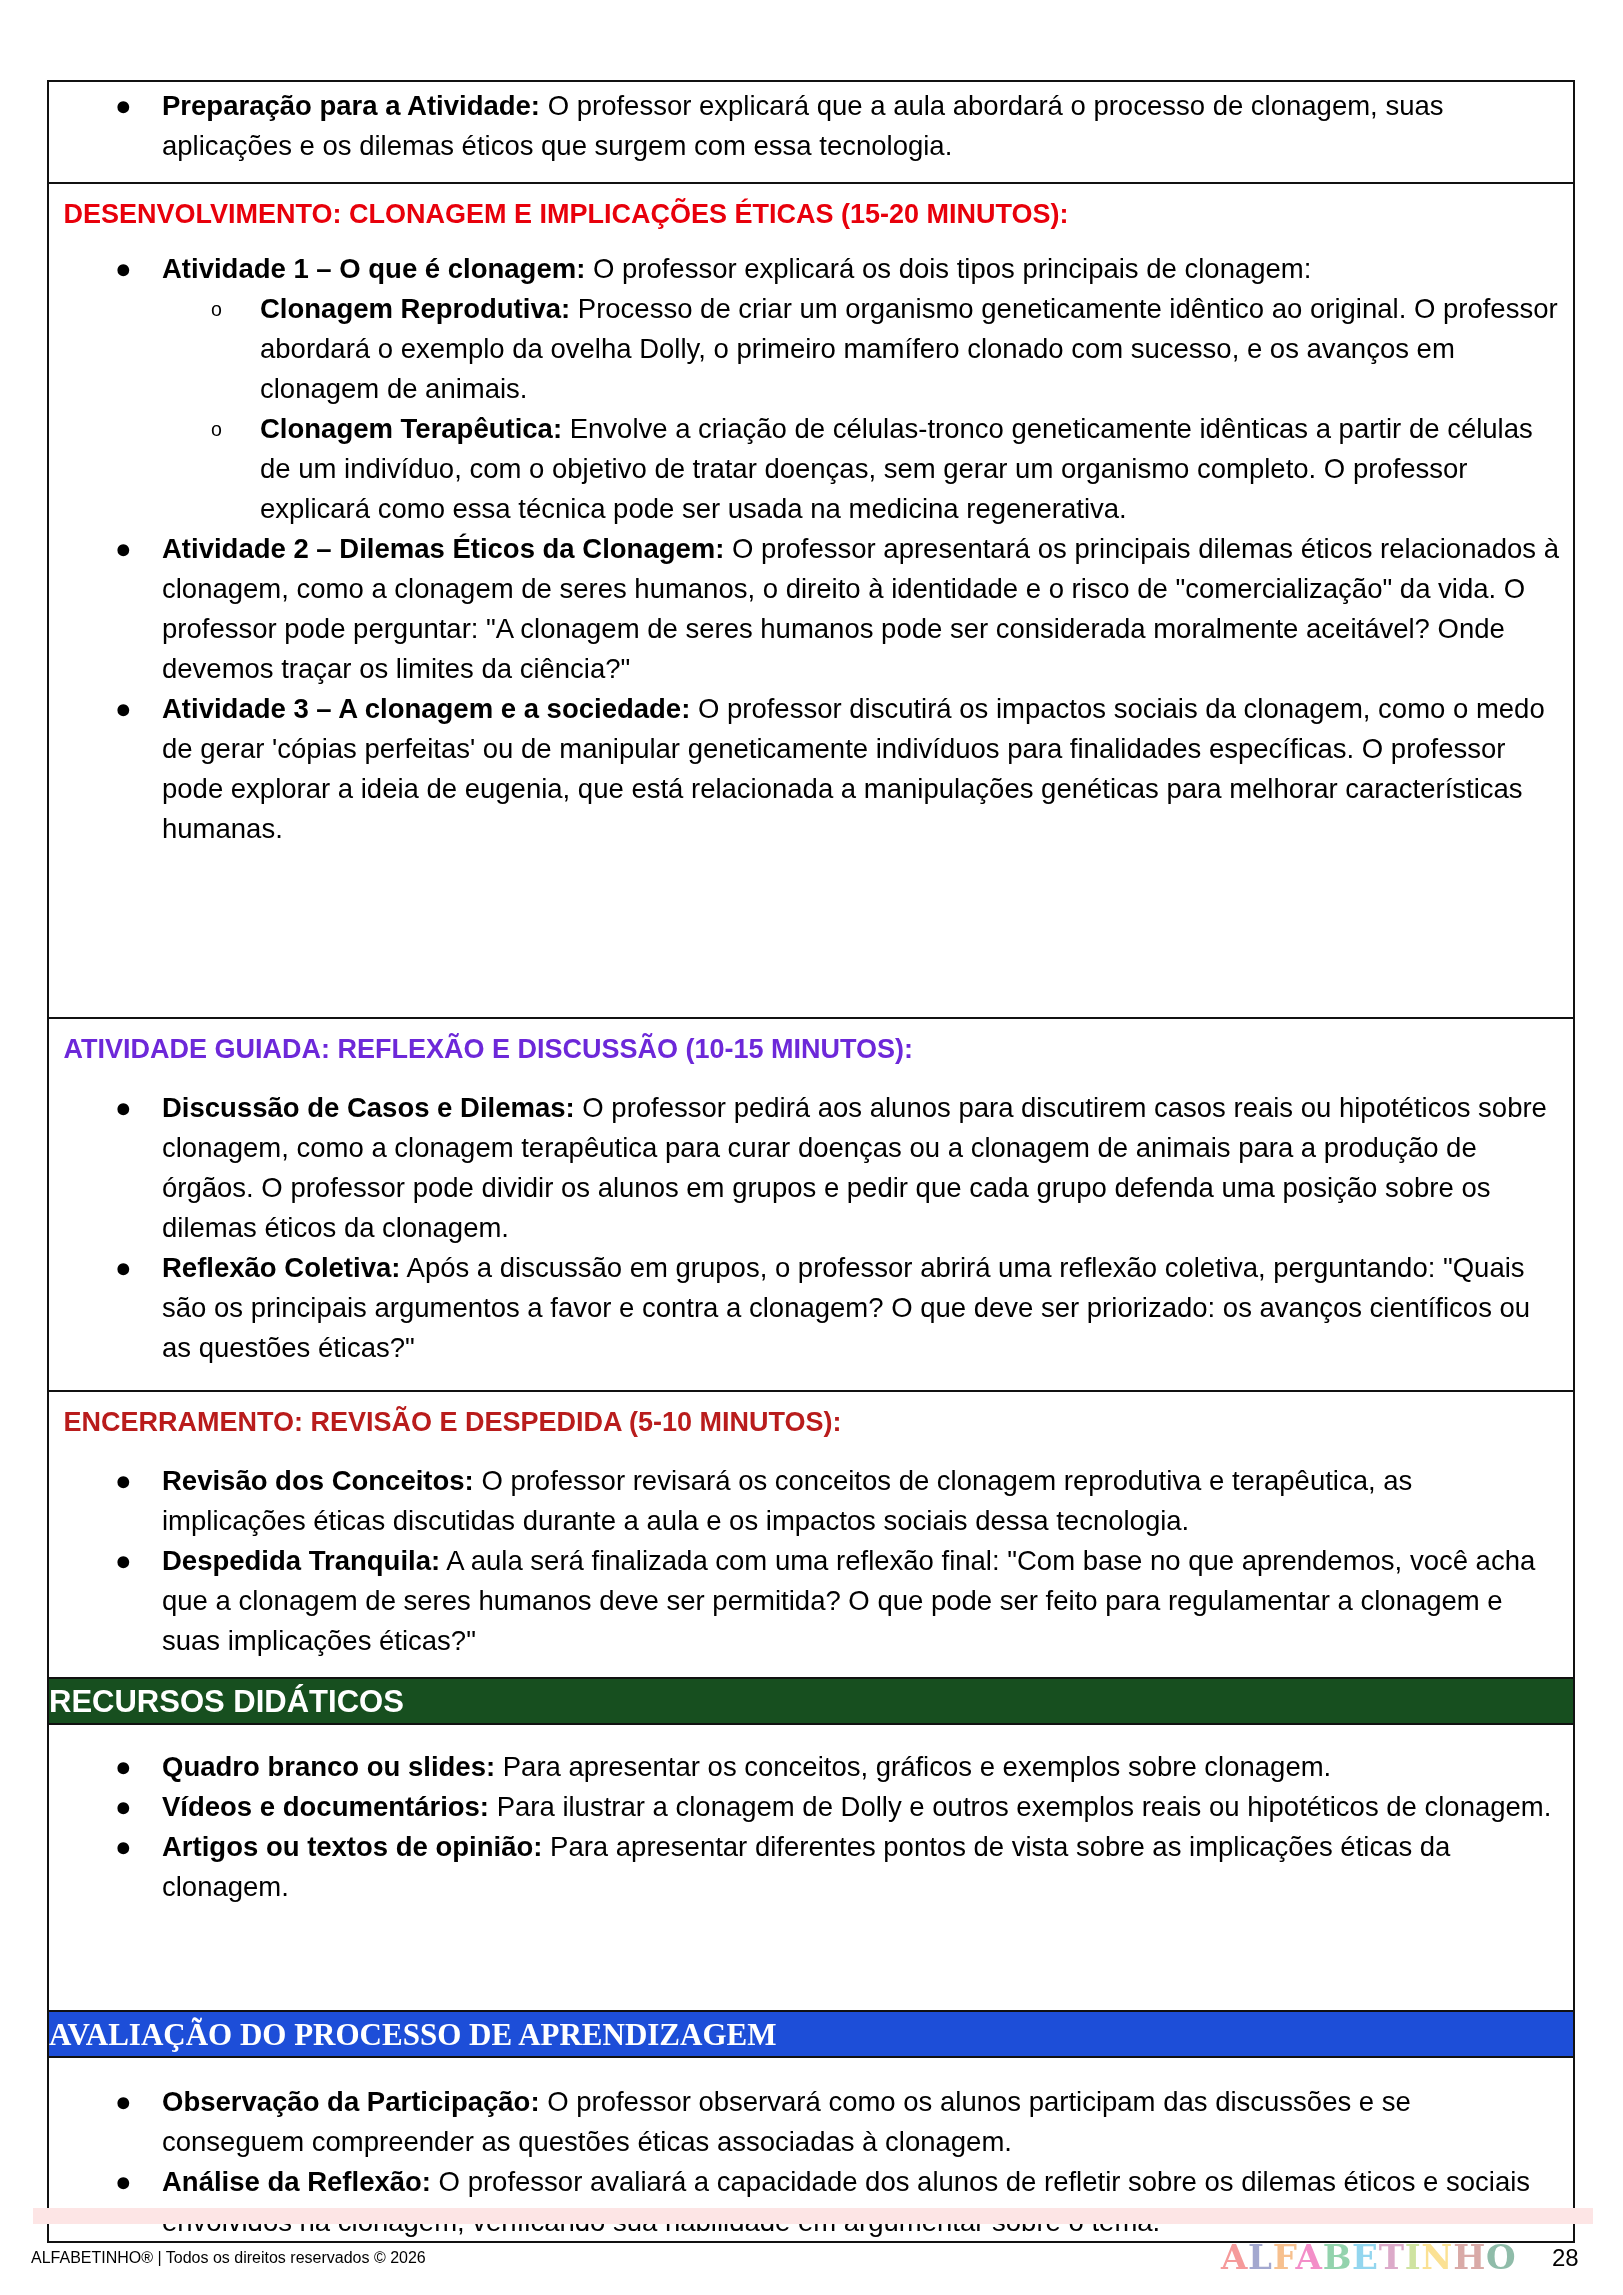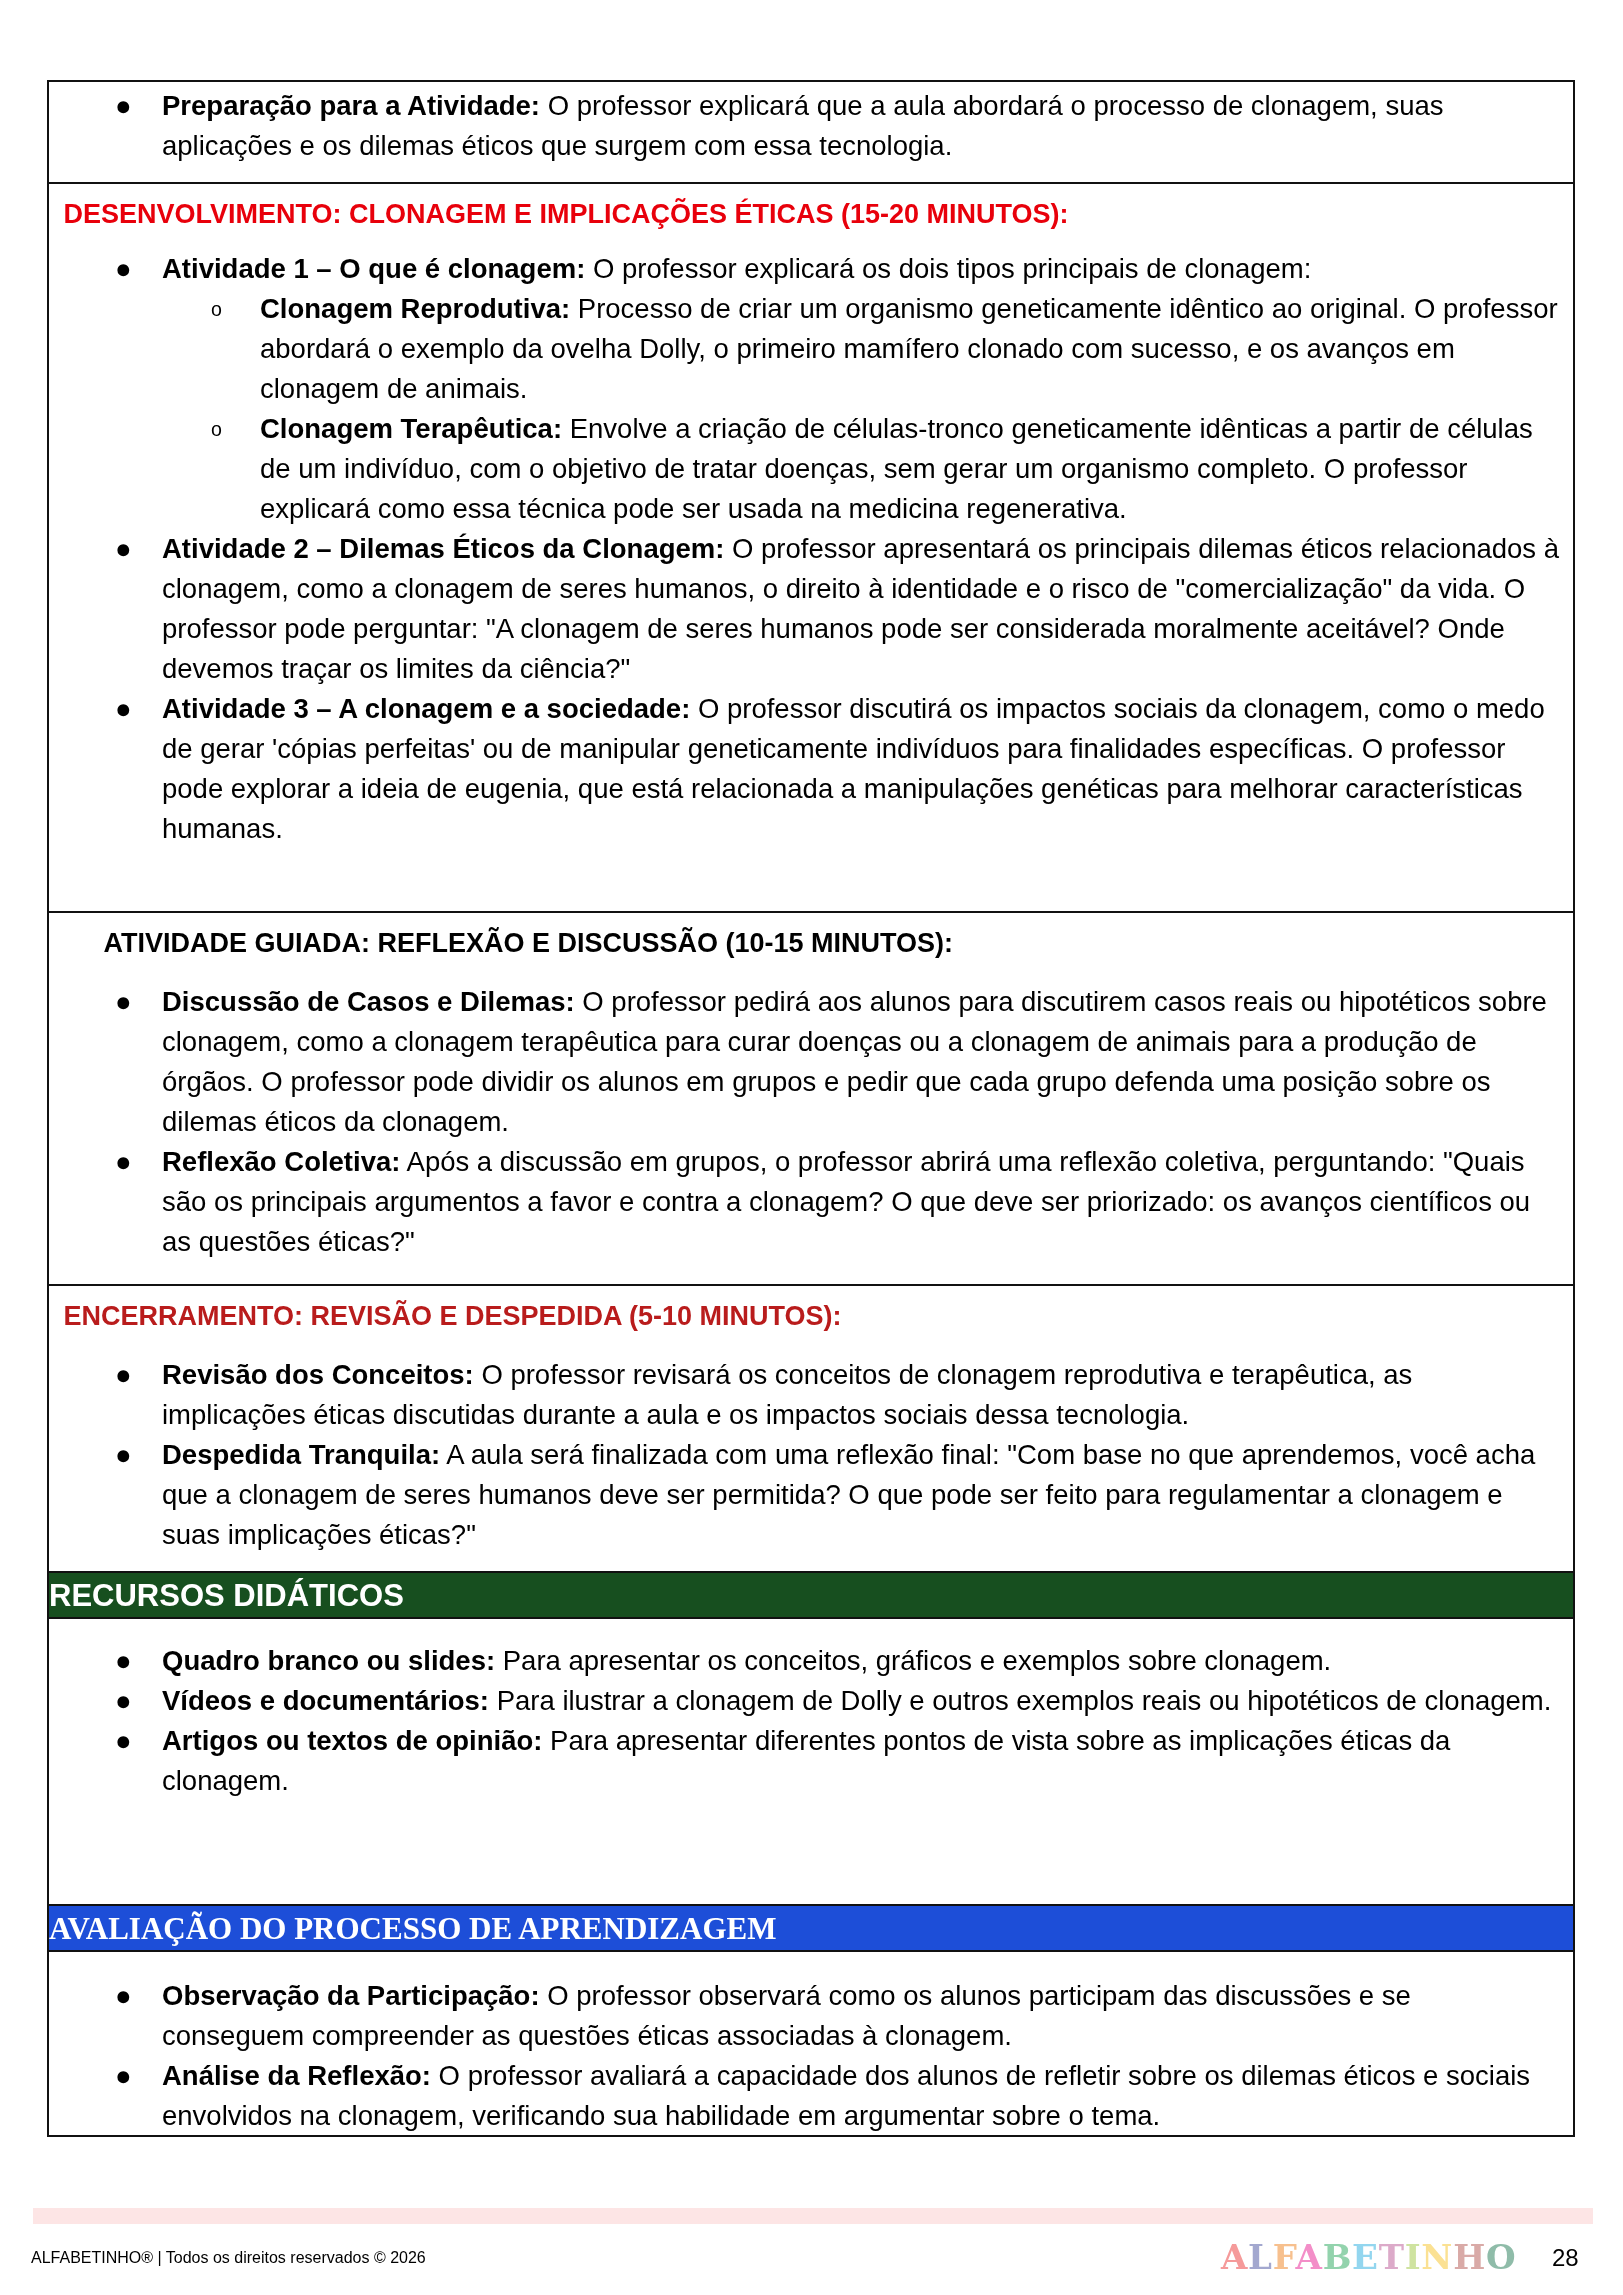--- a/index.html
+++ b/index.html
@@ -62,21 +62,21 @@
 
   <div class="row" style="height:100px; padding-top:3.9px;">
     <ul>
       <li class="item">
         <span class="bullet">●</span>
         <b class="lead">Preparação para a Atividade:</b><span> O professor explicará que a aula abordará o processo de clonagem, suas aplicações e os dilemas éticos que surgem com essa tecnologia.</span>
       </li>
     </ul>
   </div>
 
-  <div class="row" style="height:729px; padding-top:10.5px;">
+  <div class="row" style="height:835px; padding-top:10.5px;">
     <h3 class="heading" style="color: rgb(232, 0, 11);">DESENVOLVIMENTO: CLONAGEM E IMPLICAÇÕES ÉTICAS (15-20 MINUTOS):</h3>
     <ul style="margin-top:15px;">
       <li class="item">
         <span class="bullet">●</span>
         <b class="lead">Atividade 1 – O que é clonagem:</b><span> O professor explicará os dois tipos principais de clonagem:</span>
       </li>
       <li class="sub">
         <span class="bullet">o</span>
         <b class="lead">Clonagem Reprodutiva:</b><span> Processo de criar um organismo geneticamente idêntico ao original. O professor abordará o exemplo da ovelha Dolly, o primeiro mamífero clonado com sucesso, e os avanços em clonagem de animais.</span>
       </li>
@@ -89,21 +89,21 @@
         <b class="lead">Atividade 2 – Dilemas Éticos da Clonagem:</b><span> O professor apresentará os principais dilemas éticos relacionados à clonagem, como a clonagem de seres humanos, o direito à identidade e o risco de "comercialização" da vida. O professor pode perguntar: "A clonagem de seres humanos pode ser considerada moralmente aceitável? Onde devemos traçar os limites da ciência?"</span>
       </li>
       <li class="item">
         <span class="bullet">●</span>
         <b class="lead">Atividade 3 – A clonagem e a sociedade:</b><span> O professor discutirá os impactos sociais da clonagem, como o medo de gerar 'cópias perfeitas' ou de manipular geneticamente indivíduos para finalidades específicas. O professor pode explorar a ideia de eugenia, que está relacionada a manipulações genéticas para melhorar características humanas.</span>
       </li>
     </ul>
   </div>
 
   <div class="row" style="height:373px; padding-top:10.5px;">
-    <h3 class="heading" style="color: #000000; margin-left: 40px;">ATIVIDADE GUIADA: REFLEXÃO E DISCUSSÃO (10-15 MINUTOS):</h3>
+    <h3 class="heading" style="color: #6d28d9;">ATIVIDADE GUIADA: REFLEXÃO E DISCUSSÃO (10-15 MINUTOS):</h3>
     <ul style="margin-top:19.6px;">
       <li class="item">
         <span class="bullet">●</span>
         <b class="lead">Discussão de Casos e Dilemas:</b><span> O professor pedirá aos alunos para discutirem casos reais ou hipotéticos sobre clonagem, como a clonagem terapêutica para curar doenças ou a clonagem de animais para a produção de órgãos. O professor pode dividir os alunos em grupos e pedir que cada grupo defenda uma posição sobre os dilemas éticos da clonagem.</span>
       </li>
       <li class="item">
         <span class="bullet">●</span>
         <b class="lead">Reflexão Coletiva:</b><span> Após a discussão em grupos, o professor abrirá uma reflexão coletiva, perguntando: "Quais são os principais argumentos a favor e contra a clonagem? O que deve ser priorizado: os avanços científicos ou as questões éticas?"</span>
       </li>
     </ul>

